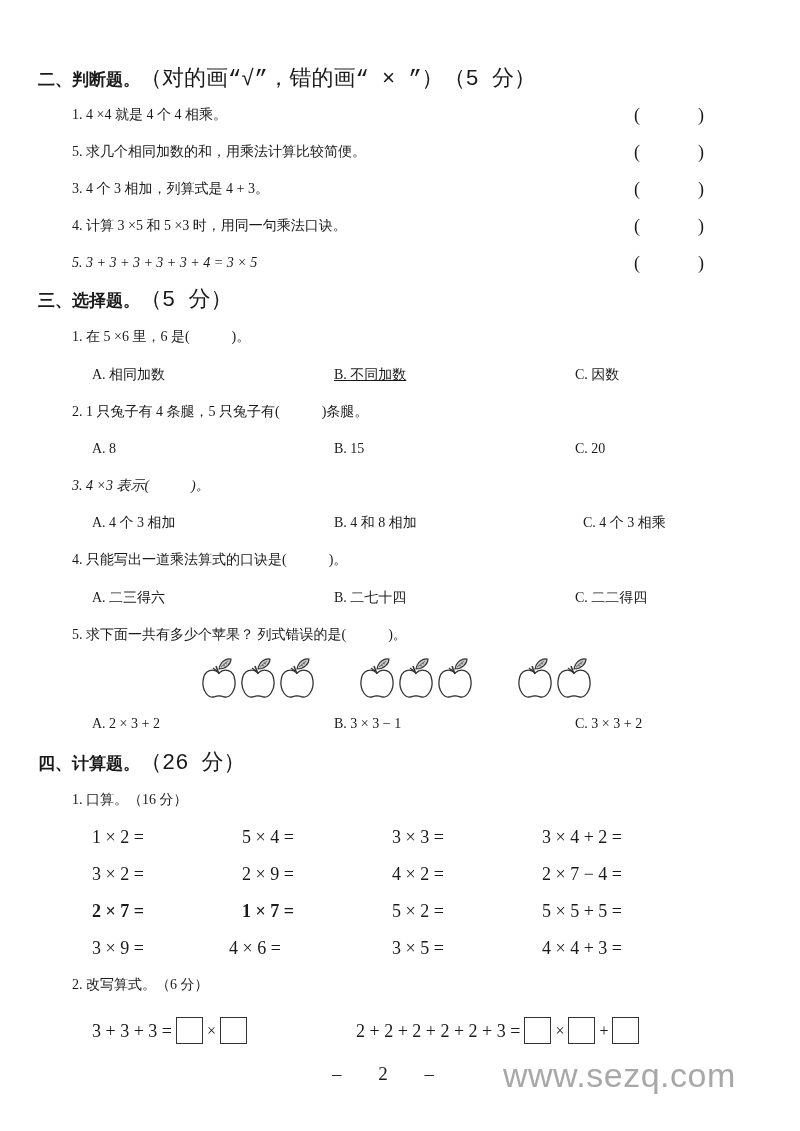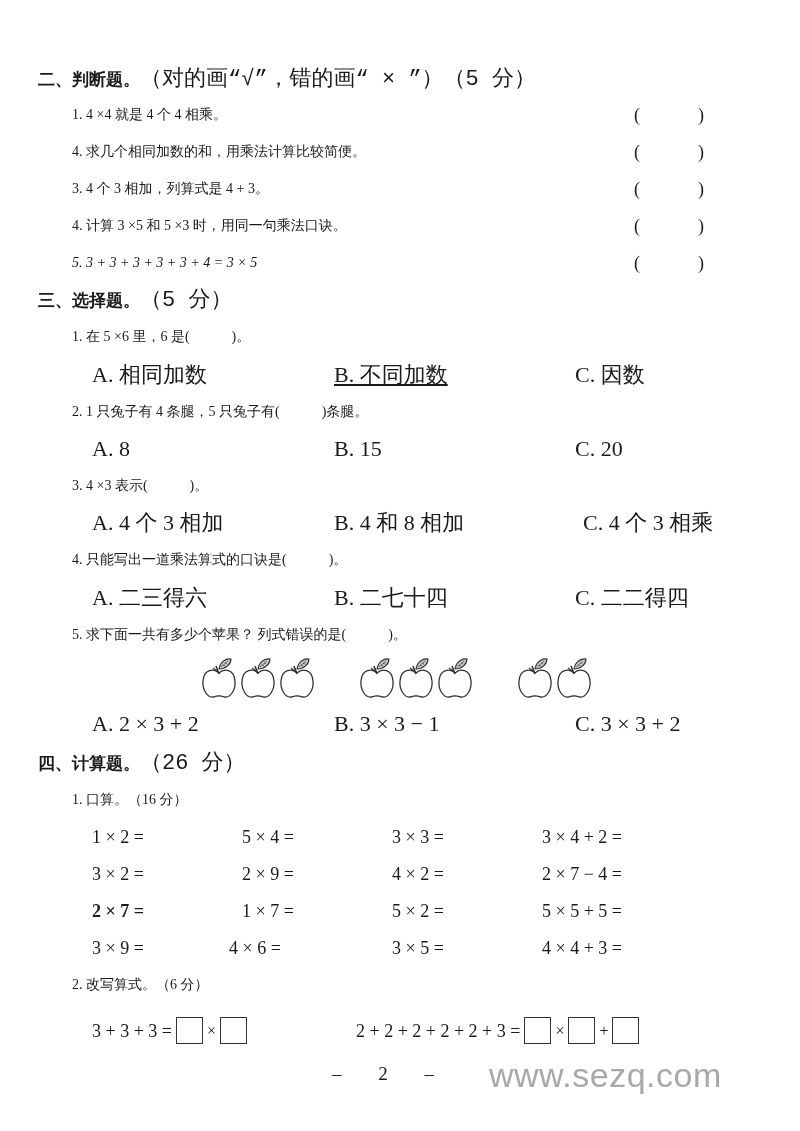--- a/index.html
+++ b/index.html
@@ -2,43 +2,43 @@
 <html><head>
 <meta charset="utf-8">
 <style>
   * { margin: 0; padding: 0; box-sizing: border-box; }
   html, body { width: 800px; height: 1131px; background: #ffffff; overflow: hidden; }
   body { position: relative; color: #1a1a1a; font-family: "Liberation Serif", "DejaVu Serif", serif; }
   .line { position: absolute; white-space: nowrap; font-size: 14px; line-height: 22px; }
   .heading { font-family: "DejaVu Sans", "Liberation Sans", sans-serif; font-weight: bold; font-size: 17px; }
   .heading .sub { font-weight: normal; font-family: Liberation Mono, monospace; font-size: 22px; }
   .paren { position: absolute; font-size: 18px; line-height: 22px; width: 70px; display: flex; justify-content: space-between; }
-  .opt { position: absolute; font-size: 22px; line-height: 22px; white-space: nowrap; }
+  .opt { position: absolute; font-size: 14px; line-height: 22px; white-space: nowrap; }
   .calc { position: absolute; font-size: 18px; line-height: 22px; white-space: nowrap; }
   .box { display: inline-block; width: 27px; height: 27px; border: 1.5px solid #333; vertical-align: middle; margin: 0 4px; background: #fff; }
   .op { display: inline-block; vertical-align: middle; font-size: 16px; }
   .apple-group { position: absolute; display: flex; gap: 1px; }
   .apple { width: 38px; height: 44px; }
   .pagenum { position: absolute; top: 1063px; left: 332px; font-size: 19px; letter-spacing: 16px; }
-  .watermark { position: absolute; top: 1056px; left: 489px; font-family: "Liberation Sans", "DejaVu Sans", sans-serif; font-size: 34px; color: #a8a8a8; letter-spacing: 0.5px; }
+  .watermark { position: absolute; top: 1056px; left: 503px; font-family: "Liberation Sans", "DejaVu Sans", sans-serif; font-size: 34px; color: #a8a8a8; letter-spacing: 0.5px; }
 </style>
 </head>
 <body>
 
 <div class="line heading" style="top:68px; left:38px;">
   <span>二、判断题。</span><span class="sub">（对的画“√”，错的画“ × ”）（5 分）</span>
 </div>
 
 <div class="line" style="top:104px; left:72px;">1. 4 ×4 就是 4 个 4 相乘。</div>
 <div class="paren" style="top:104px; left:634px;">
     <span>(</span>
     <span>)</span>
   </div>
 
-<div class="line" style="top:141px; left:72px;">4. 求几个相同加数的和，用乘法计算比较简便。</div>
+<div class="line" style="top:141px; left:72px;">5. 求几个相同加数的和，用乘法计算比较简便。</div>
 <div class="paren" style="top:141px; left:634px;">
     <span>(</span>
     <span>)</span>
   </div>
 
 <div class="line" style="top:178px; left:72px;">3. 4 个 3 相加，列算式是 4 + 3。</div>
 <div class="paren" style="top:178px; left:634px;">
     <span>(</span>
     <span>)</span>
   </div>
@@ -62,21 +62,21 @@
 <div class="line" style="top:326px; left:72px;">1. 在 5 ×6 里，6 是(　　　)。</div>
 <div class="opt" style="top:364px; left:92px;">A. 相同加数</div>
 <div class="opt" style="top:364px; left:334px;text-decoration:underline;">B. 不同加数</div>
 <div class="opt" style="top:364px; left:575px;">C. 因数</div>
 
 <div class="line" style="top:401px; left:72px;">2. 1 只兔子有 4 条腿，5 只兔子有(　　　)条腿。</div>
 <div class="opt" style="top:438px; left:92px;">A. 8</div>
 <div class="opt" style="top:438px; left:334px;">B. 15</div>
 <div class="opt" style="top:438px; left:575px;">C. 20</div>
 
-<div class="line" style="top:475px; left:72px;">3. 4 ×3 表示(　　　)。</div>
+<div class="line" style="top:475px; left:72px;font-style:italic;">3. 4 ×3 表示(　　　)。</div>
 <div class="opt" style="top:512px; left:92px;">A. 4 个 3 相加</div>
 <div class="opt" style="top:512px; left:334px;">B. 4 和 8 相加</div>
 <div class="opt" style="top:512px; left:575px;margin-left:8px;">C. 4 个 3 相乘</div>
 
 <div class="line" style="top:549px; left:72px;">4. 只能写出一道乘法算式的口诀是(　　　)。</div>
 <div class="opt" style="top:587px; left:92px;">A. 二三得六</div>
 <div class="opt" style="top:587px; left:334px;">B. 二七十四</div>
 <div class="opt" style="top:587px; left:575px;">C. 二二得四</div>
 
 <div class="line" style="top:624px; left:72px;">5. 求下面一共有多少个苹果？ 列式错误的是(　　　)。</div>
@@ -138,21 +138,21 @@
 <div class="calc" style="top:826px; left:242px;">5 × 4 =</div>
 <div class="calc" style="top:826px; left:392px;">3 × 3 =</div>
 <div class="calc" style="top:826px; left:542px;">3 × 4 + 2 =</div>
 
 <div class="calc" style="top:863px; left:92px;">3 × 2 =</div>
 <div class="calc" style="top:863px; left:242px;">2 × 9 =</div>
 <div class="calc" style="top:863px; left:392px;">4 × 2 =</div>
 <div class="calc" style="top:863px; left:542px;">2 × 7 − 4 =</div>
 
 <div class="calc" style="top:900px; left:92px;font-weight:bold;">2 × 7 =</div>
-<div class="calc" style="top:900px; left:242px;">1 × 7 =</div>
+<div class="calc" style="top:900px; left:242px;font-weight:bold;">1 × 7 =</div>
 <div class="calc" style="top:900px; left:392px;">5 × 2 =</div>
 <div class="calc" style="top:900px; left:542px;">5 × 5 + 5 =</div>
 
 <div class="calc" style="top:937px; left:92px;">3 × 9 =</div>
 <div class="calc" style="top:937px; left:229px;">4 × 6 =</div>
 <div class="calc" style="top:937px; left:392px;">3 × 5 =</div>
 <div class="calc" style="top:937px; left:542px;">4 × 4 + 3 =</div>
 
 <div class="line" style="top:974px; left:72px;">2. 改写算式。（6 分）</div>
 

